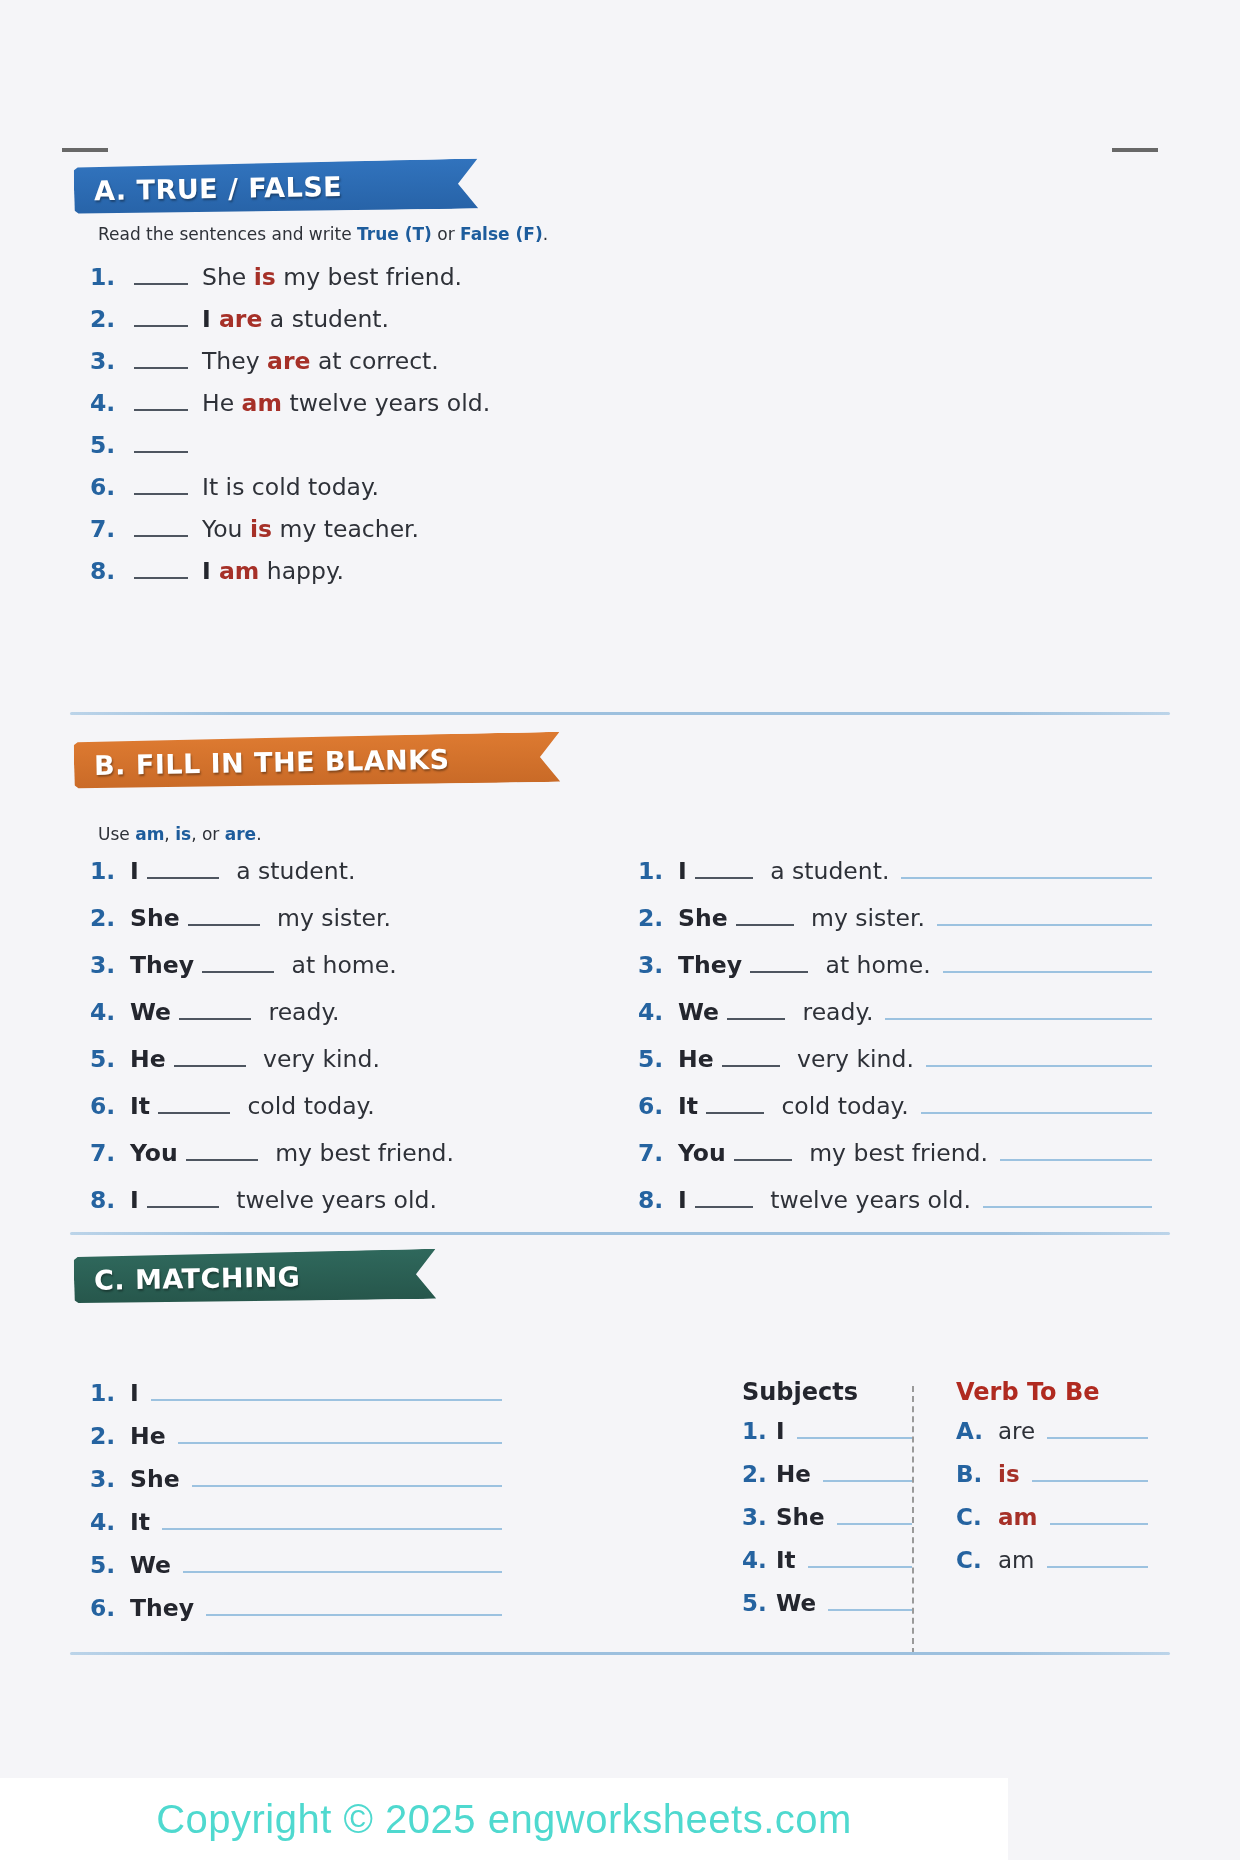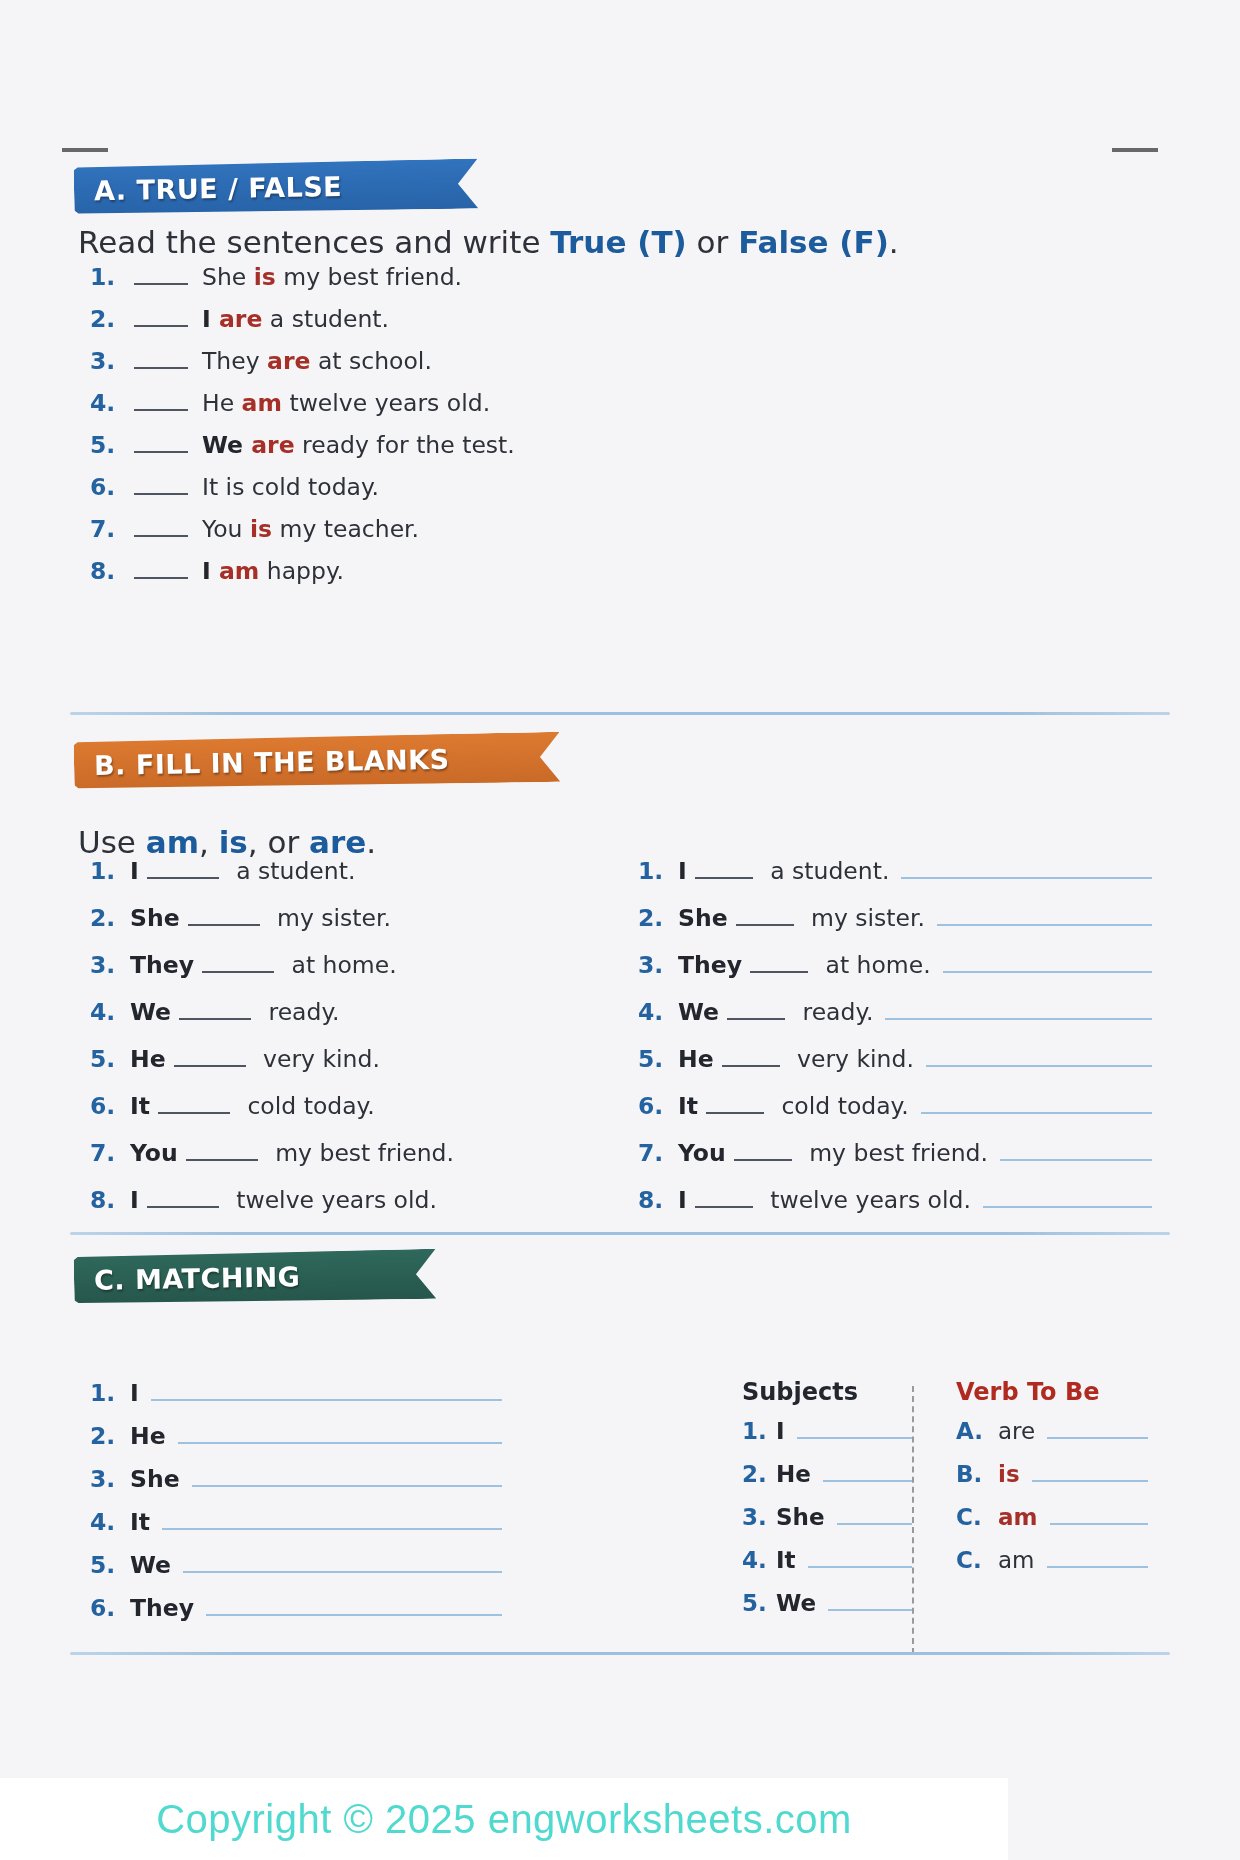--- a/index.html
+++ b/index.html
@@ -26,21 +26,21 @@
   
   .flag{position:absolute;height:50px;display:flex;align-items:center;padding:0 36px 0 20px;
         color:#fff;font-weight:bold;font-size:27px;letter-spacing:.5px;transform:rotate(-1deg);
         clip-path:polygon(0 10%,4px 2px,100% 0,calc(100% - 20px) 50%,100% 100%,4px calc(100% - 2px),0 90%);
         text-shadow:1px 2px 2px rgba(0,0,0,.35);box-shadow:0 3px 3px rgba(0,0,0,.2);}
   .flag-a{left:74px;top:162px;width:348px;background:linear-gradient(180deg,#3173bd,#2763a8);}
   .flag-b{left:74px;top:736px;width:430px;background:linear-gradient(180deg,#dd7a31,#c96a27);}
   .flag-c{left:74px;top:1252px;width:306px;background:linear-gradient(180deg,#2f685c,#26564b);}
 
   
-  .instr{position:absolute;left:78px;font-size:31px;white-space:pre;}
+  .instr{position:absolute;left:98px;font-size:17px;white-space:pre;}
   .instr-a{top:224px;} .instr-b{top:824px;} .instr-c{top:1338px;}
   .sg-n{color:#2e3138;} .sg-b{color:#24262e;font-weight:bold;}
   .sg-r{color:#a63028;font-weight:bold;} .sg-bl{color:#1d5c9c;font-weight:bold;}
 
   
   .row{display:flex;align-items:baseline;white-space:pre;line-height:30px;}
   .num,.letter{min-width:40px;color:#2563a0;font-weight:bold;}
   .subject{font-weight:bold;color:#24262e;}
   .blank{border-bottom:2.5px solid #4e5560;height:2px;align-self:baseline;}
   .fill-line{flex:1;border-bottom:2px solid #9cc2e0;margin:0 0 -3px 12px;height:2px;}
@@ -88,23 +88,23 @@
   <div class="hdash dash-l"></div>
   <div class="hdash dash-r"></div>
 
   <div class="flag flag-a">
     <span>A. TRUE / FALSE</span>
   </div>
   <div class="instr instr-a"><span class="sg-n">Read the sentences and write </span><span class="sg-bl">True (T)</span><span class="sg-n"> or </span><span class="sg-bl">False (F)</span><span class="sg-n">.</span></div>
   <div class="alist">
       <div class="row"><span class="num">1.</span><span class="blank"></span><span class="sentence"><span class="sg-n">She </span><span class="sg-r">is</span><span class="sg-n"> my best friend.</span></span></div>
       <div class="row"><span class="num">2.</span><span class="blank"></span><span class="sentence"><span class="sg-b">I </span><span class="sg-r">are</span><span class="sg-n"> a student.</span></span></div>
-      <div class="row"><span class="num">3.</span><span class="blank"></span><span class="sentence"><span class="sg-n">They </span><span class="sg-r">are</span><span class="sg-n"> at school.</span></span></div>
+      <div class="row"><span class="num">3.</span><span class="blank"></span><span class="sentence"><span class="sg-n">They </span><span class="sg-r">are</span><span class="sg-n"> at correct.</span></span></div>
       <div class="row"><span class="num">4.</span><span class="blank"></span><span class="sentence"><span class="sg-n">He </span><span class="sg-r">am</span><span class="sg-n"> twelve years old.</span></span></div>
-      <div class="row"><span class="num">5.</span><span class="blank"></span><span class="sentence"><span class="sg-b">We </span><span class="sg-r">are</span><span class="sg-n"> ready for the test.</span></span></div>
+      <div class="row"><span class="num">5.</span><span class="blank"></span></div>
       <div class="row"><span class="num">6.</span><span class="blank"></span><span class="sentence"><span class="sg-n">It is cold today.</span></span></div>
       <div class="row"><span class="num">7.</span><span class="blank"></span><span class="sentence"><span class="sg-n">You </span><span class="sg-r">is</span><span class="sg-n"> my teacher.</span></span></div>
       <div class="row"><span class="num">8.</span><span class="blank"></span><span class="sentence"><span class="sg-b">I </span><span class="sg-r">am</span><span class="sg-n"> happy.</span></span></div>
     </div>
 
   <div class="divider div-1"></div>
 
   <div class="flag flag-b">
     <span>B. FILL IN THE BLANKS</span>
   </div>

